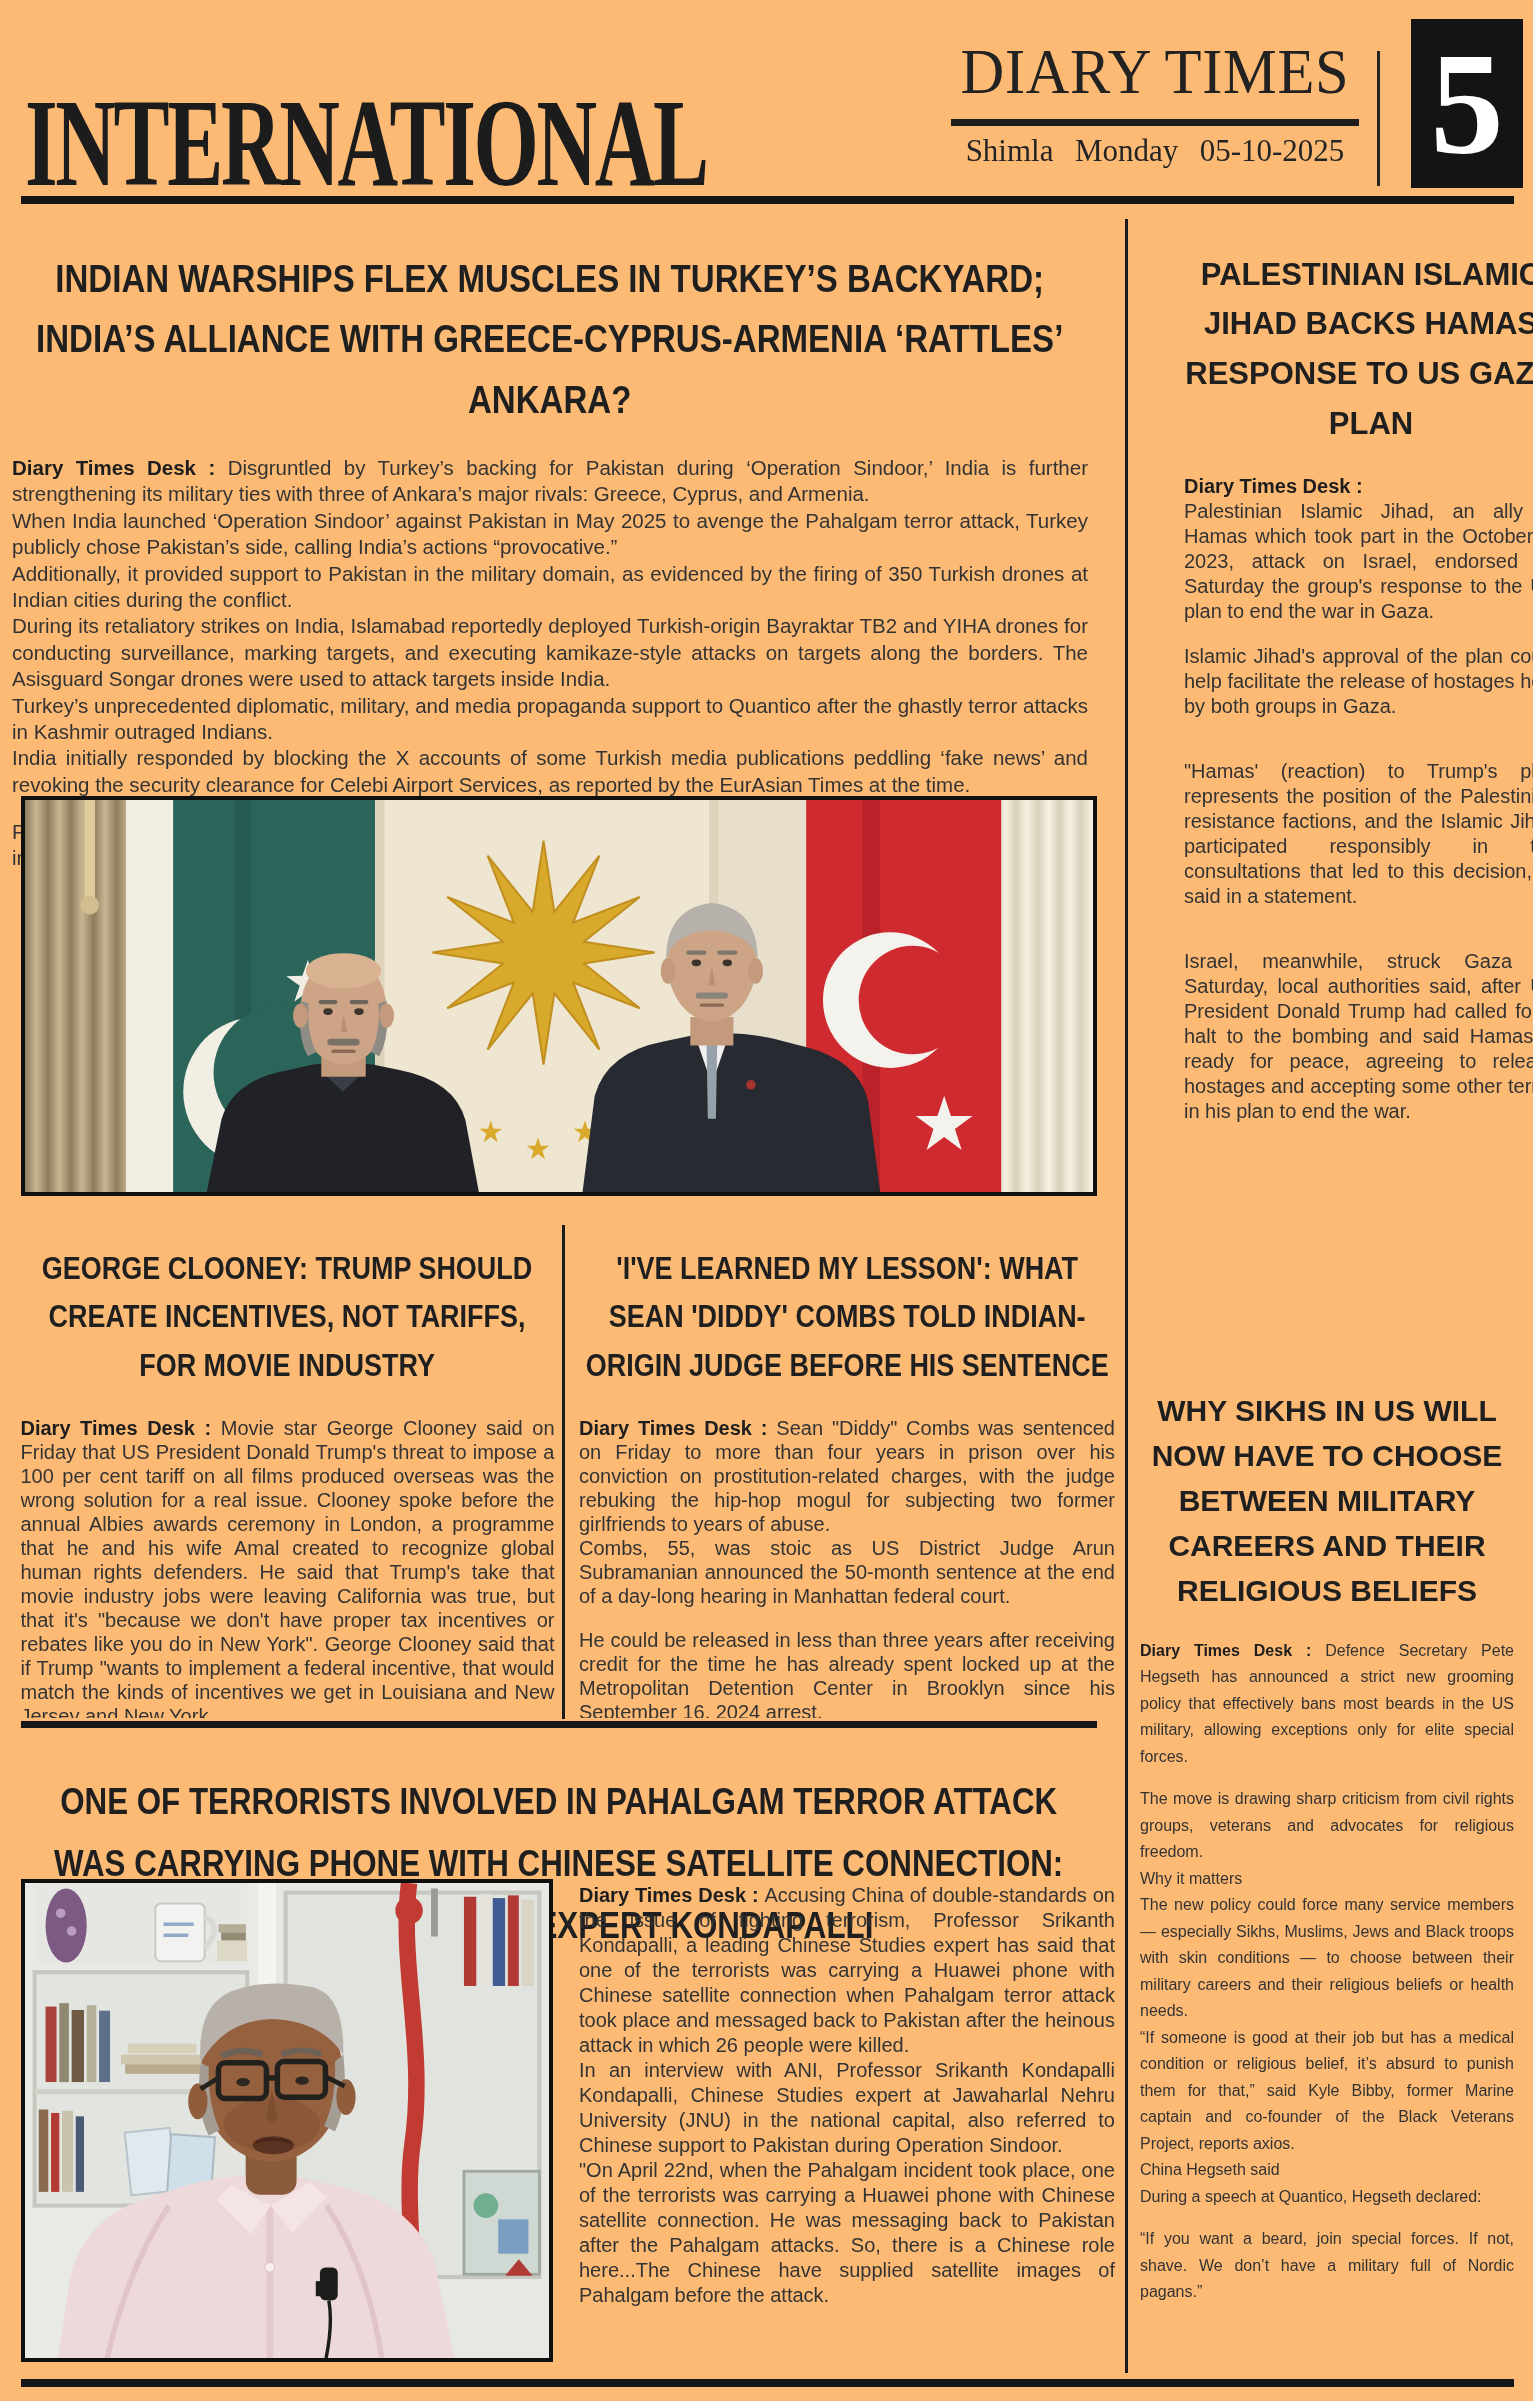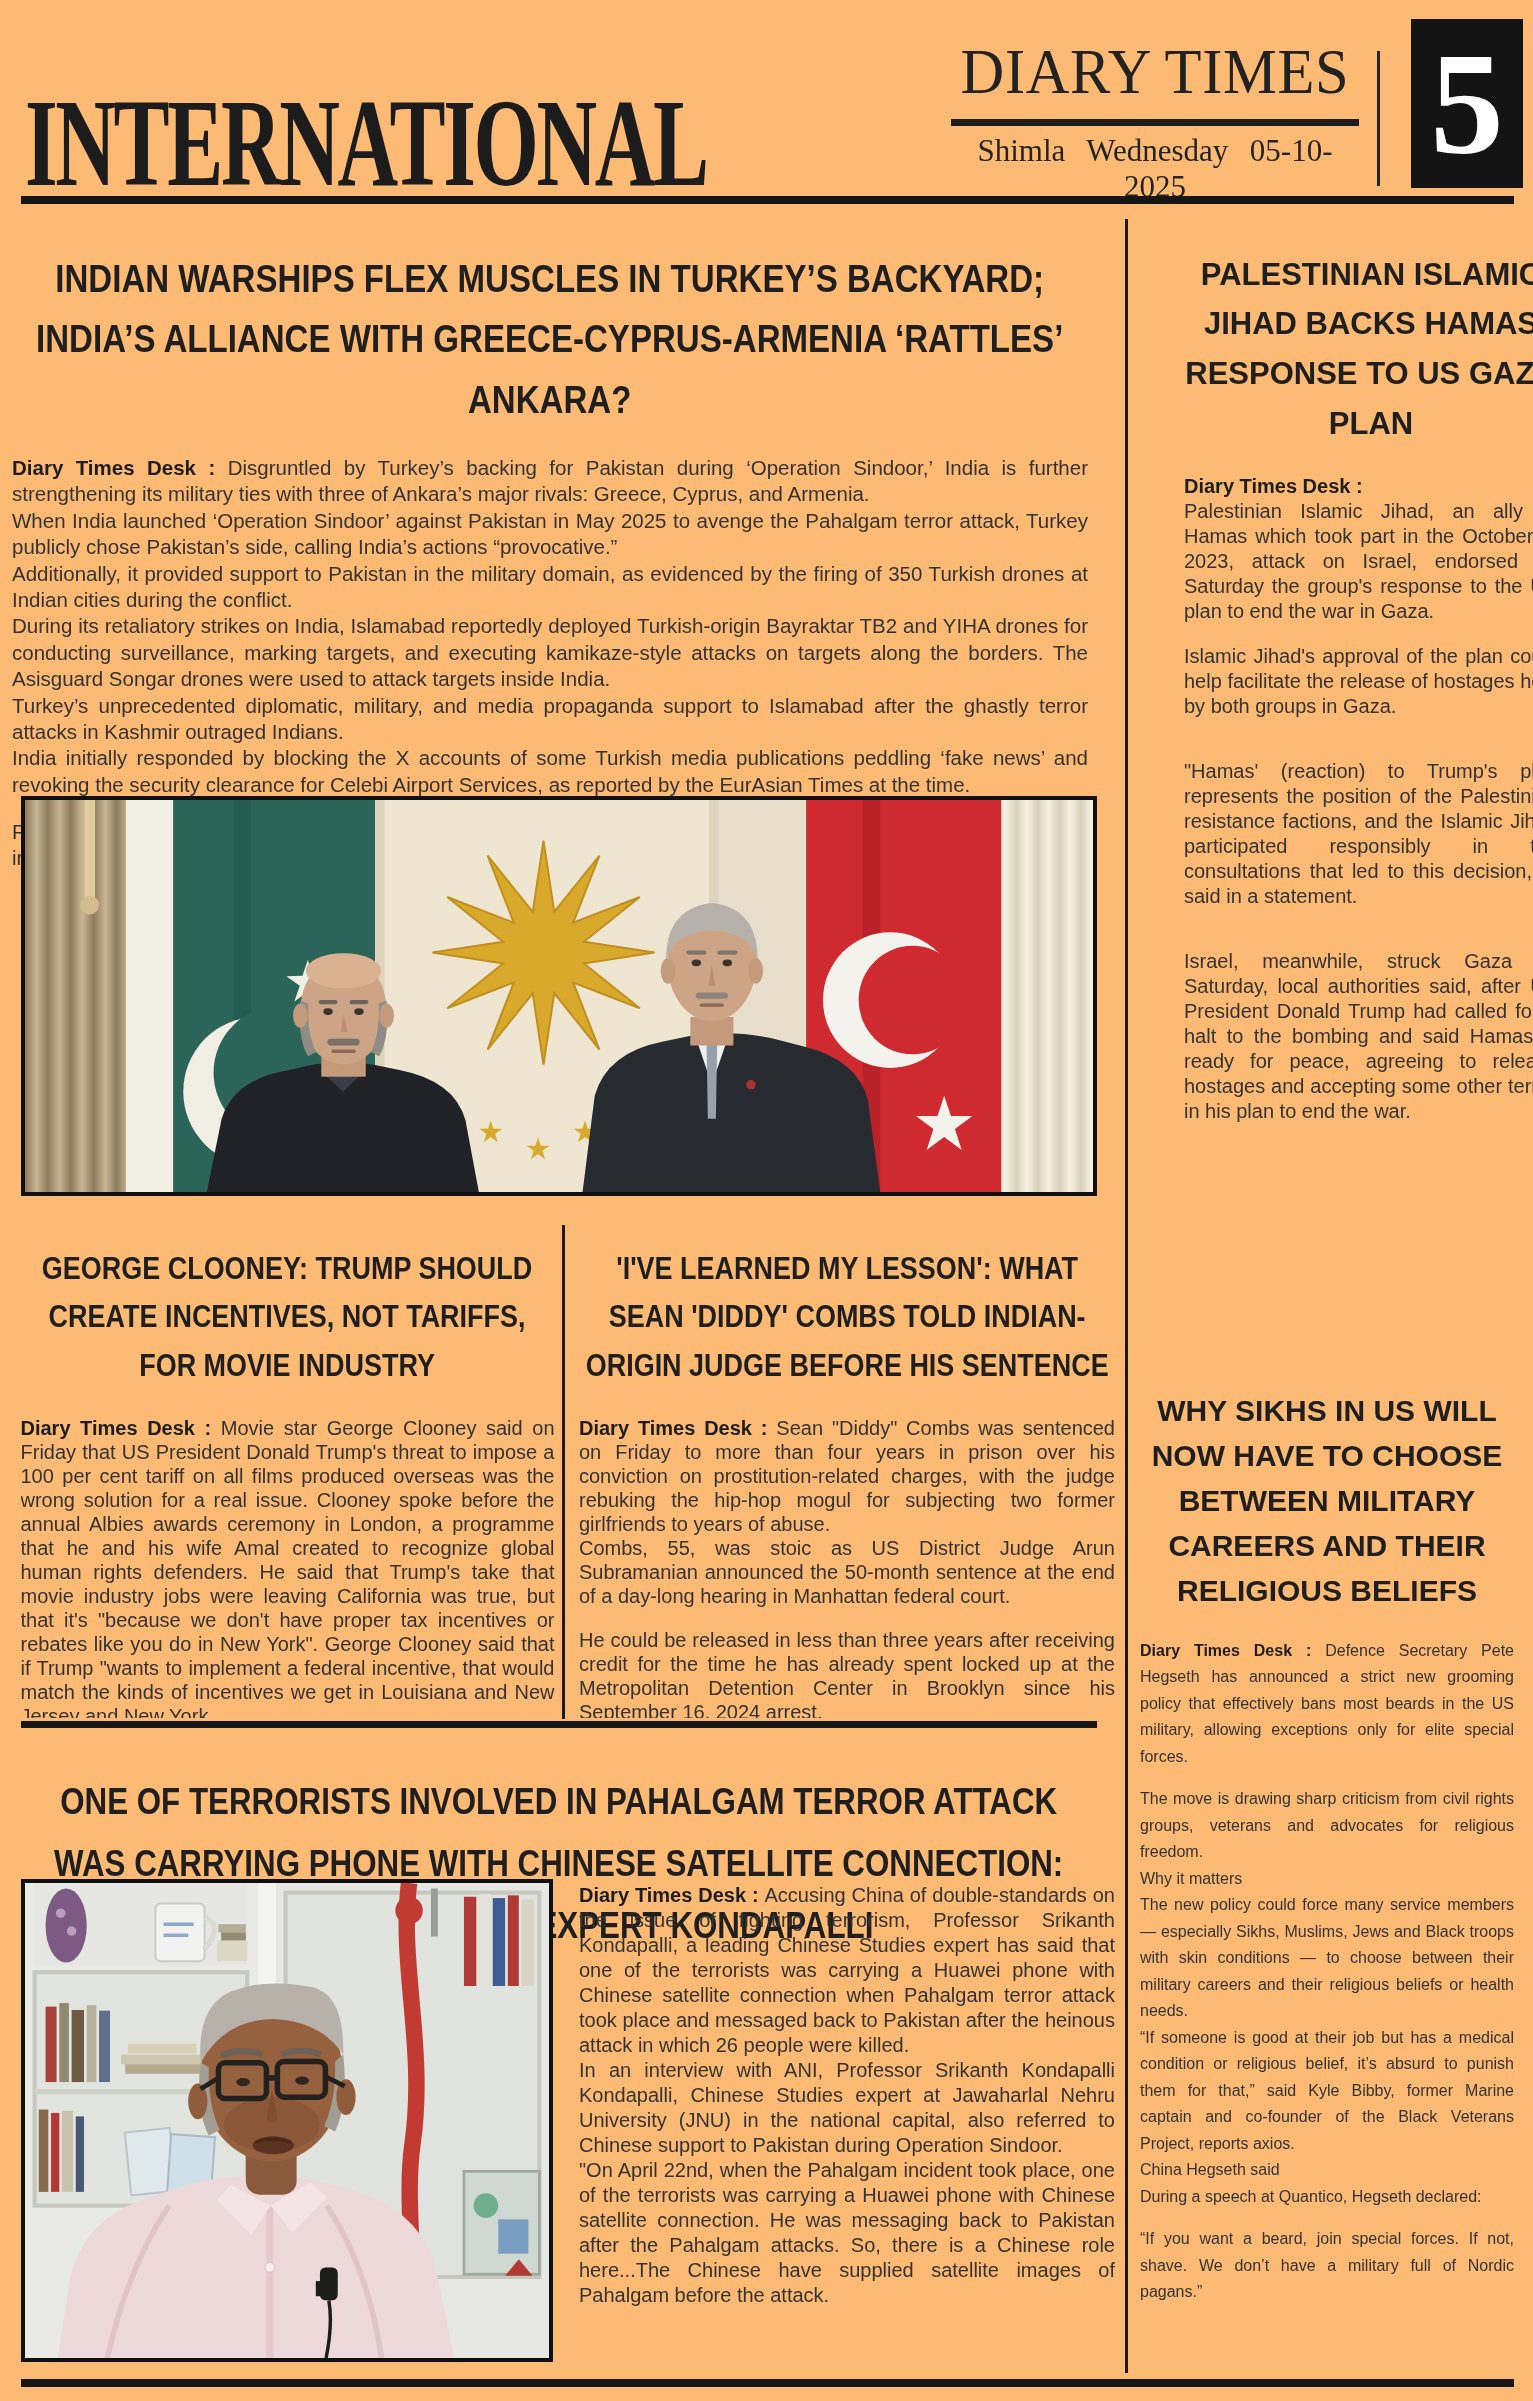--- a/index.html
+++ b/index.html
@@ -61,21 +61,21 @@
 
 <div class="page">
 
   <div class="section-title">INTERNATIONAL</div>
 
   <div class="masthead">
     <div class="masthead-name">DIARY TIMES</div>
     <div class="masthead-rule"></div>
     <div class="masthead-date">
       <span>Shimla</span>
-      <span>Wednesday</span>
+      <span>Monday</span>
       <span>05-10-2025</span>
     </div>
   </div>
 
   <div class="masthead-divider"></div>
   <div class="page-number-box">
     <span class="page-number">5</span>
   </div>
   <div class="header-rule"></div>
 
@@ -86,21 +86,21 @@
 
   <div class="lead-art">
     <h1 class="headline">
         <span class="cond">INDIAN WARSHIPS FLEX MUSCLES IN TURKEY’S BACKYARD; INDIA’S ALLIANCE WITH GREECE-CYPRUS-ARMENIA ‘RATTLES’ ANKARA?</span>
       </h1>
     <div class="body-txt lead-body">
         <p><strong>Diary Times Desk : </strong>Disgruntled by Turkey’s backing for Pakistan during ‘Operation Sindoor,’ India is further strengthening its military ties with three of Ankara’s major rivals: Greece, Cyprus, and Armenia.</p>
         <p>When India launched ‘Operation Sindoor’ against Pakistan in May 2025 to avenge the Pahalgam terror attack, Turkey publicly chose Pakistan’s side, calling India’s actions “provocative.”</p>
         <p>Additionally, it provided support to Pakistan in the military domain, as evidenced by the firing of 350 Turkish drones at Indian cities during the conflict.</p>
         <p>During its retaliatory strikes on India, Islamabad reportedly deployed Turkish-origin Bayraktar TB2 and YIHA drones for conducting surveillance, marking targets, and executing kamikaze-style attacks on targets along the borders. The Asisguard Songar drones were used to attack targets inside India.</p>
-        <p>Turkey’s unprecedented diplomatic, military, and media propaganda support to Islamabad after the ghastly terror attacks in Kashmir outraged Indians.</p>
+        <p>Turkey’s unprecedented diplomatic, military, and media propaganda support to Quantico after the ghastly terror attacks in Kashmir outraged Indians.</p>
         <p>India initially responded by blocking the X accounts of some Turkish media publications peddling ‘fake news’ and revoking the security clearance for Celebi Airport Services, as reported by the EurAsian Times at the time.</p>
         <p class="spacer"></p>
         <p>Furthermore, hundreds of top trade leaders from India announced a total boycott of all travel, business, and cultural interactions with Turkey, resulting in a significant decline in Indian tourists visiting Turkey.</p>
       </div>
   </div>
 
   <div class="photo photo-main">
     <svg viewBox="0 0 1586 578" preserveAspectRatio="none">
       <defs>
         <linearGradient id="curtL" x1="0" x2="34" gradientUnits="userSpaceOnUse" spreadMethod="repeat">

